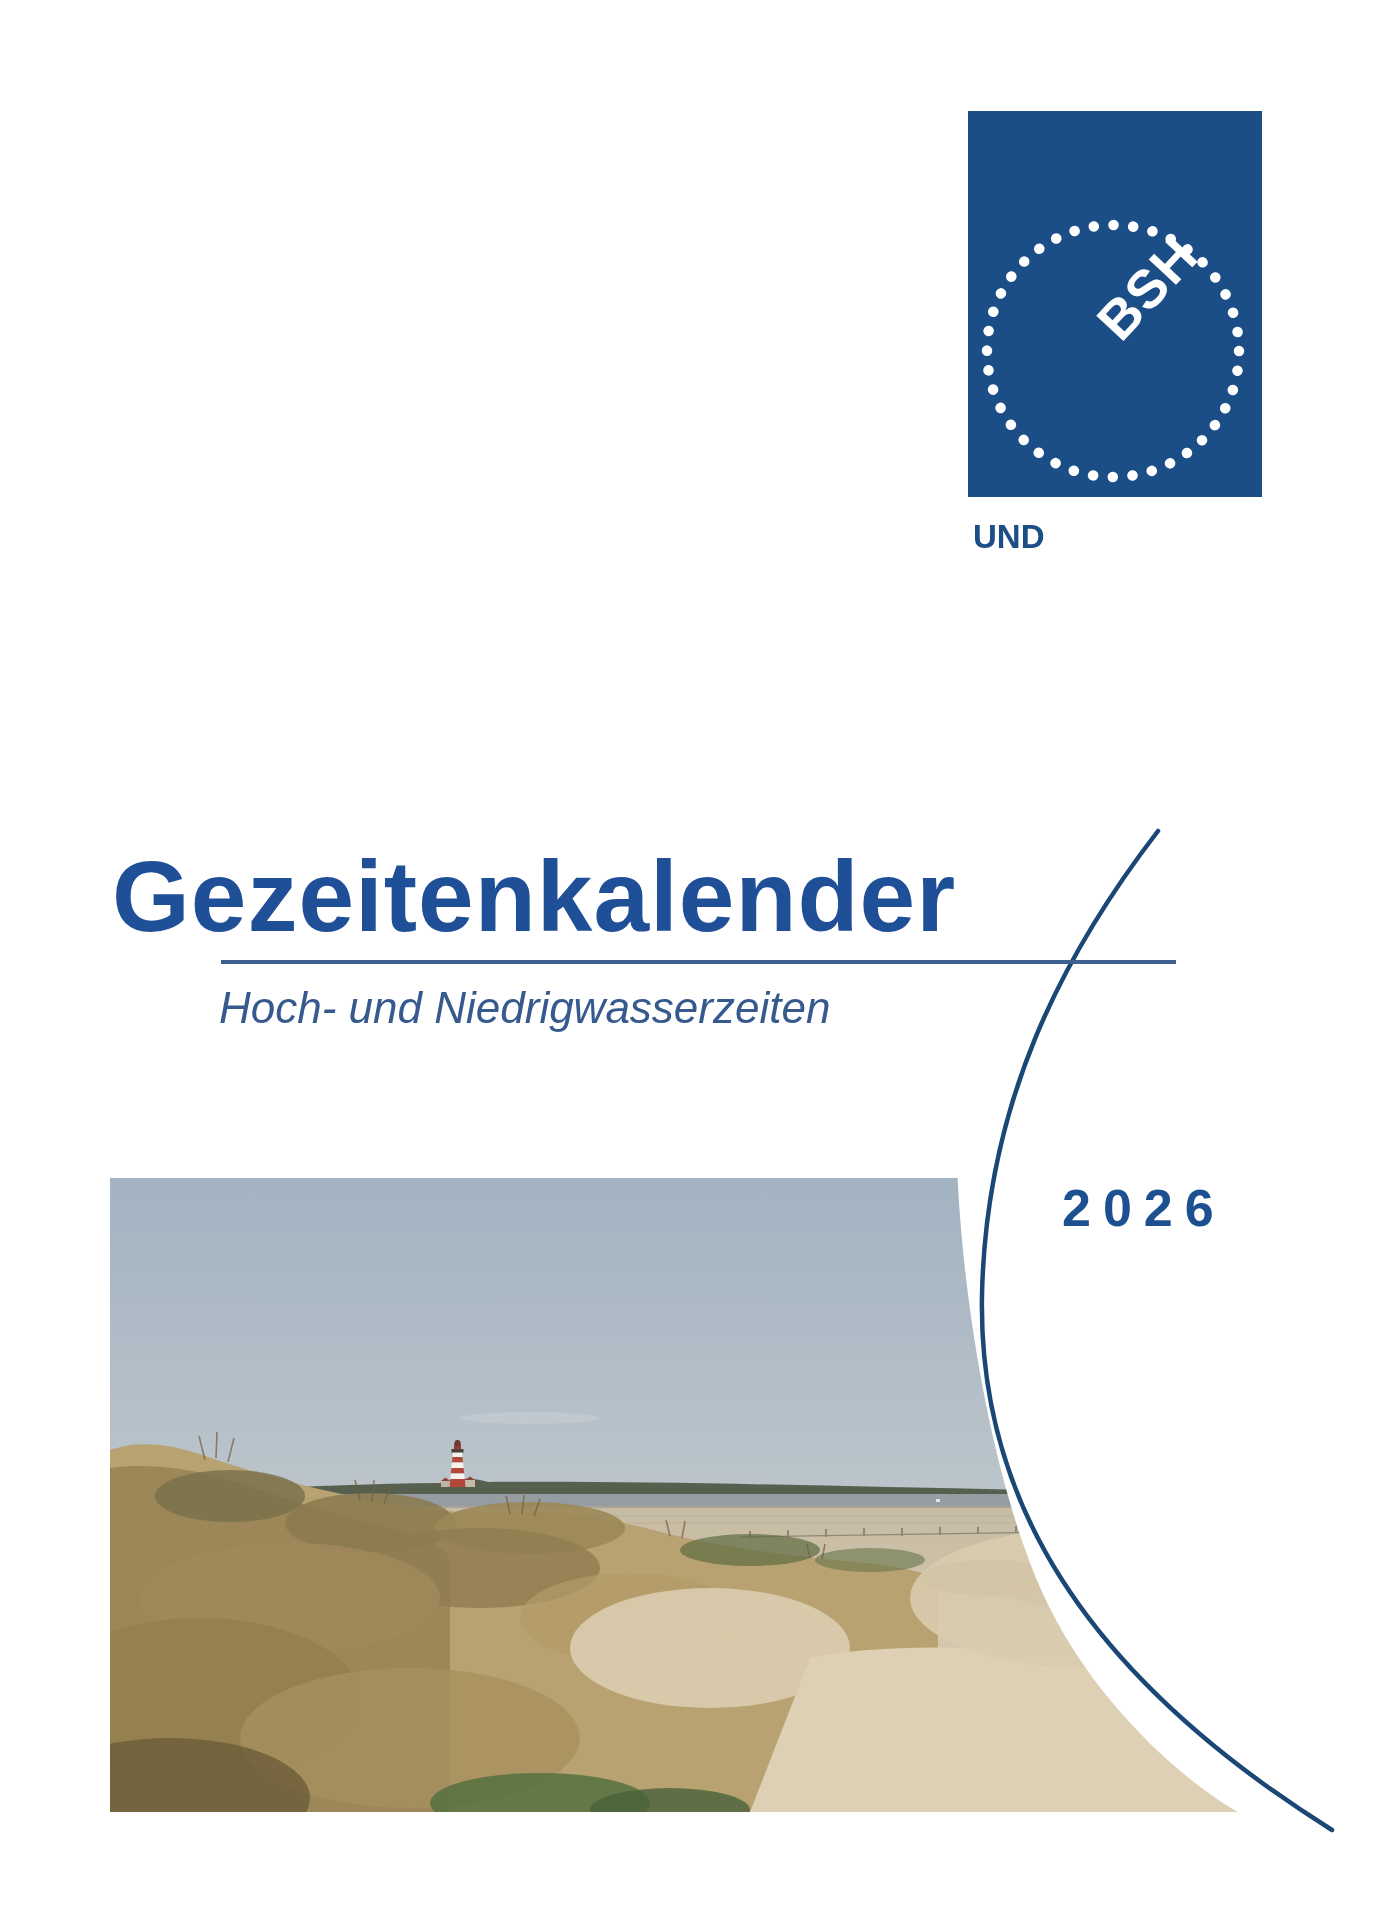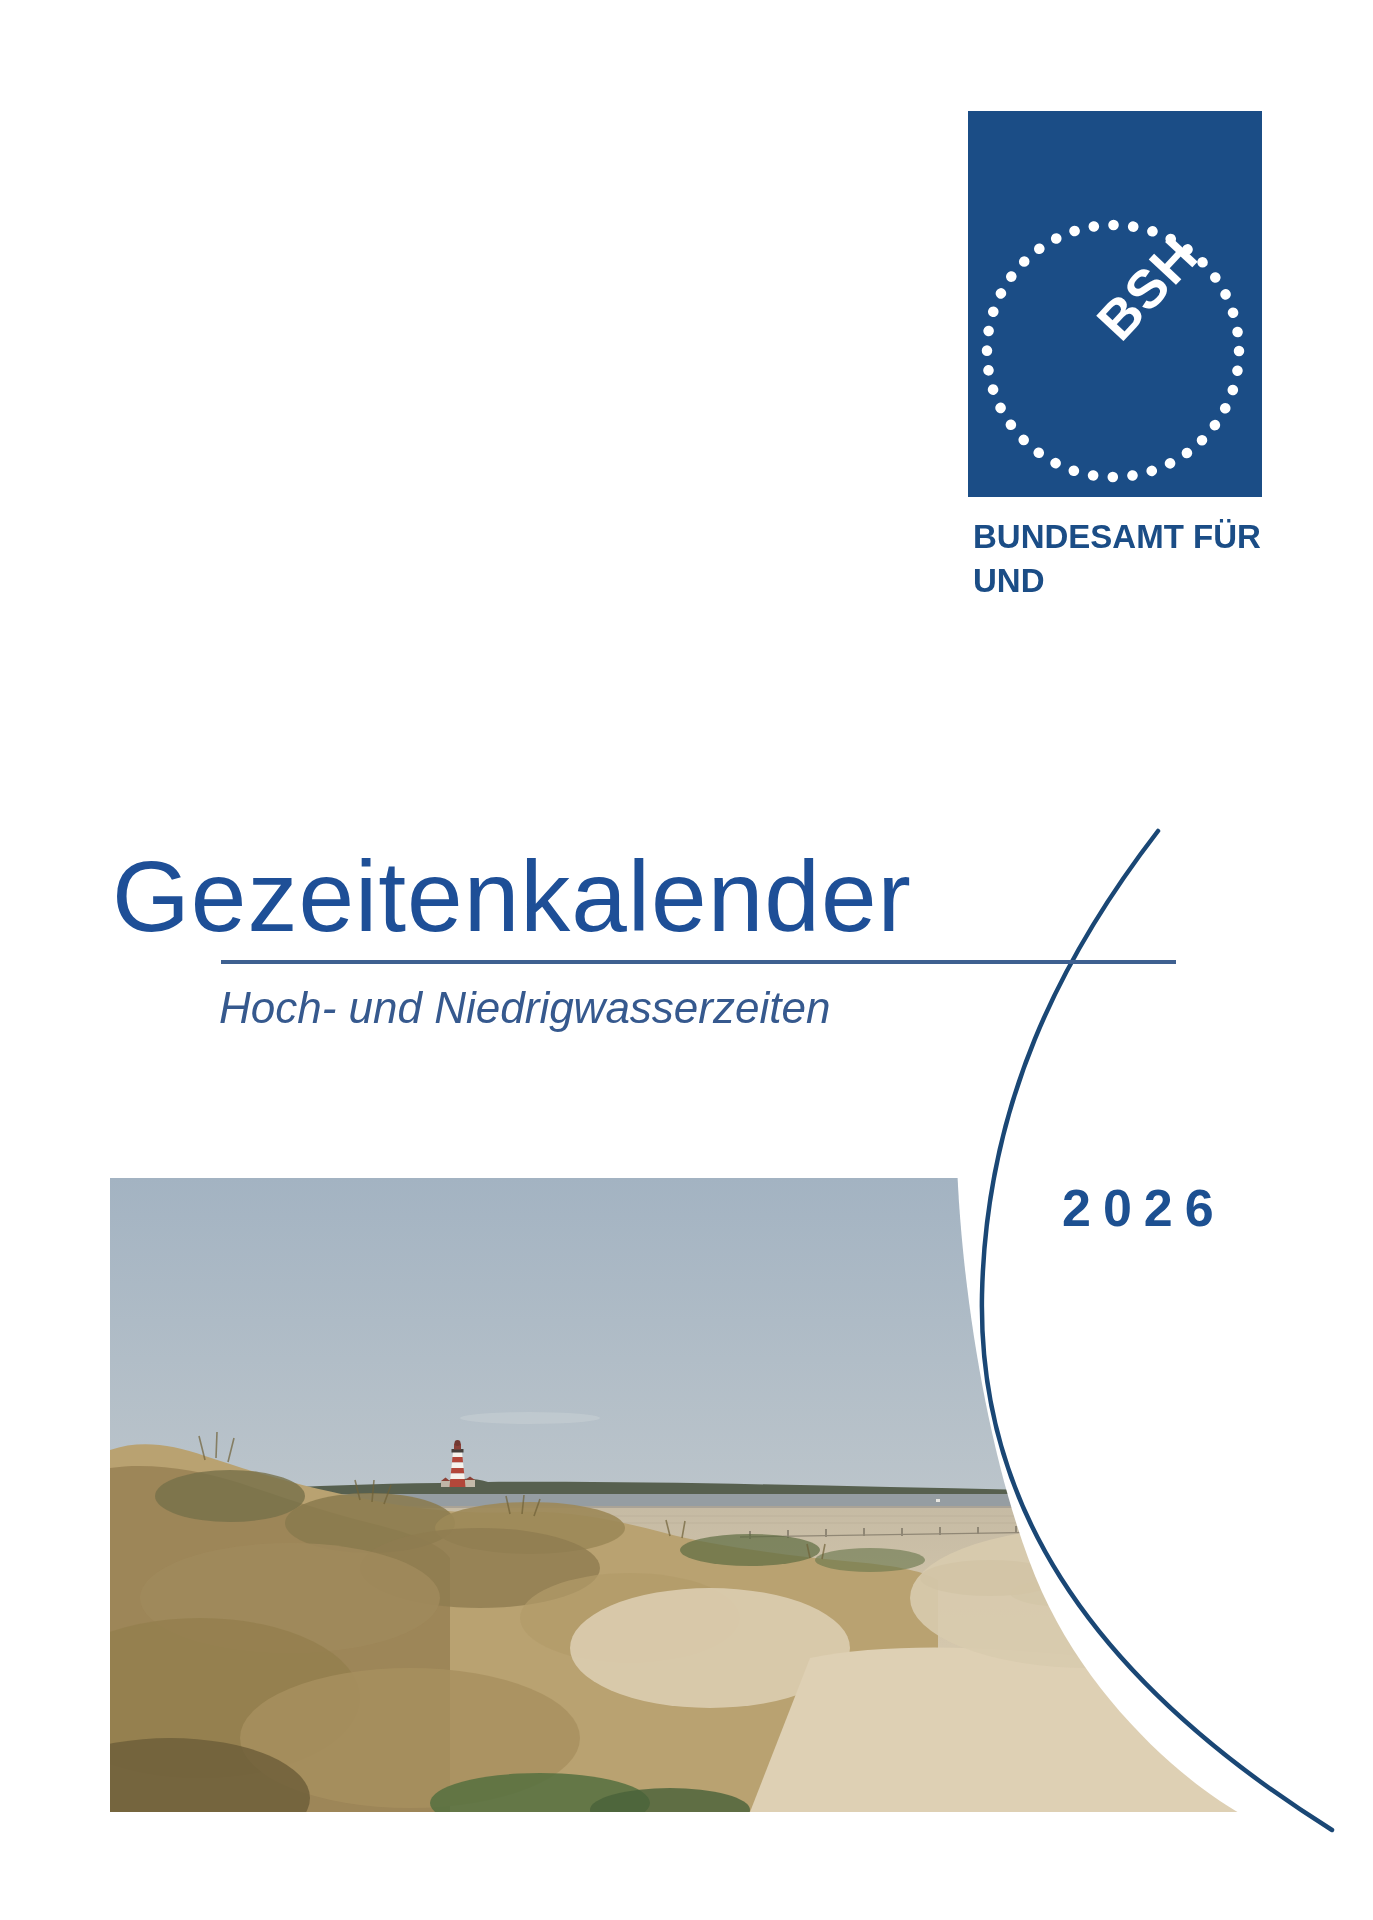--- a/index.html
+++ b/index.html
@@ -21,21 +21,21 @@
     white-space:nowrap;
   }
   .org-block{
     left:973px;top:515px;width:320px;z-index:3;
     color:#1b4d86;font-weight:bold;font-size:33px;line-height:44px;
     letter-spacing:0px;white-space:nowrap;
   }
   
   .cover-title{
     left:112px;top:846px;z-index:3;
-    color:#1e4f97;font-weight:normal;font-size:100px;letter-spacing:1px;
+    color:#1e4f97;font-weight:bold;font-size:100px;letter-spacing:1px;
     line-height:100px;white-space:nowrap;
   }
   .title-underline{
     left:221px;top:960px;width:955px;height:4px;
     background:#3e6090;z-index:3;
   }
   .cover-subtitle{
     left:219px;top:982px;z-index:3;
     color:#36598e;font-size:44px;line-height:52.5px;font-weight:normal;
     white-space:nowrap;
@@ -60,21 +60,20 @@
 <body>
 
 <div class="abs logo-square">
   <svg width="294" height="386" viewBox="0 0 294 386">
     <circle cx="145" cy="240" r="126" fill="none" stroke="#ffffff" stroke-width="10.5" stroke-linecap="round" stroke-dasharray="0.1 19.7"></circle>
   </svg>
   <div class="logo-bsh-text">BSH</div>
 </div>
 
 <div class="abs org-block">
-  <div>BUNDESAMT FÜR</div>
   <div>UND</div>
 </div>
 
 <div class="abs cover-title">Gezeitenkalender</div>
 <div class="abs title-underline"></div>
 
 <div class="abs cover-subtitle">
   <div>Hoch- und Niedrigwasserzeiten</div>
 </div>
 

